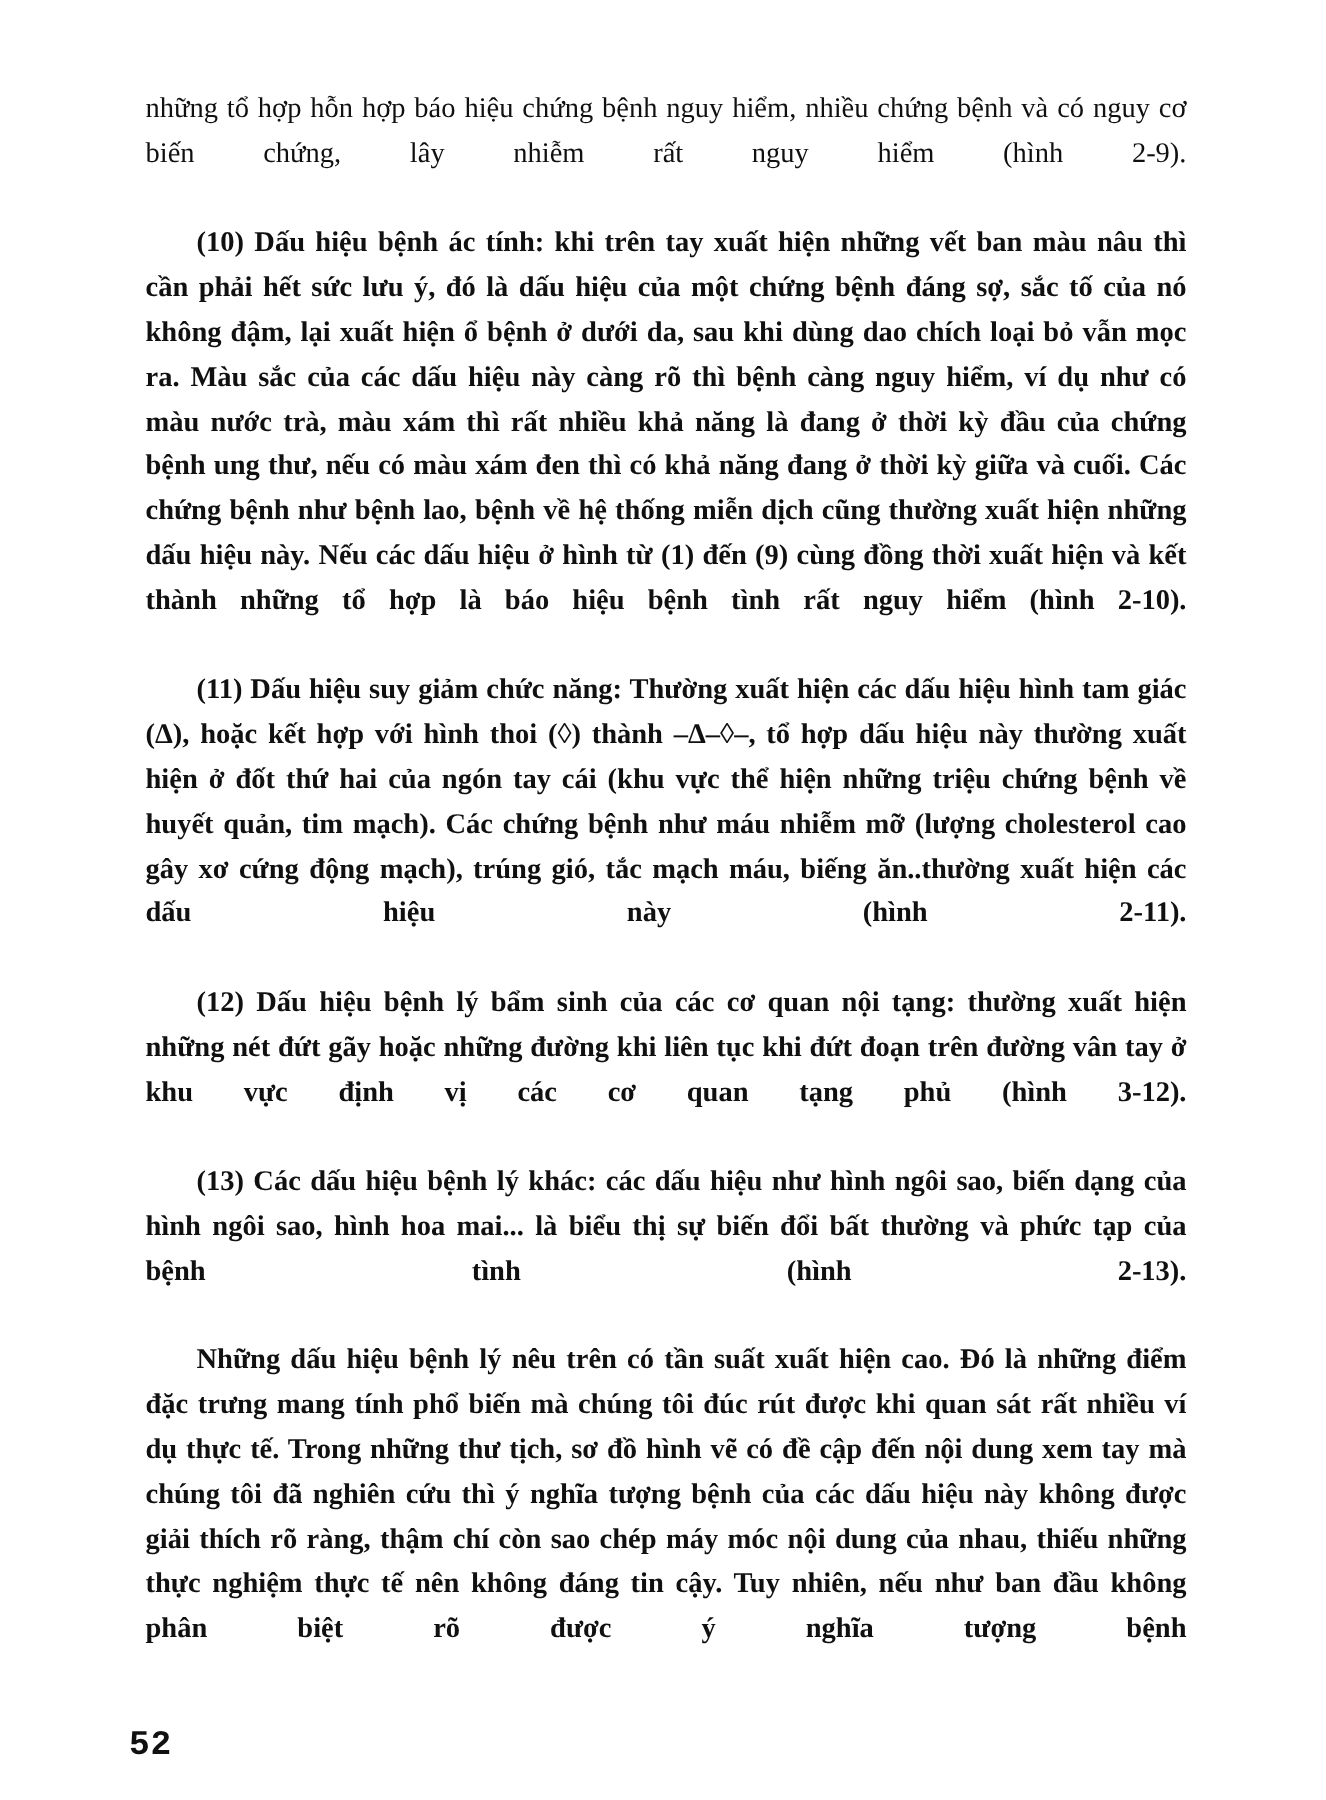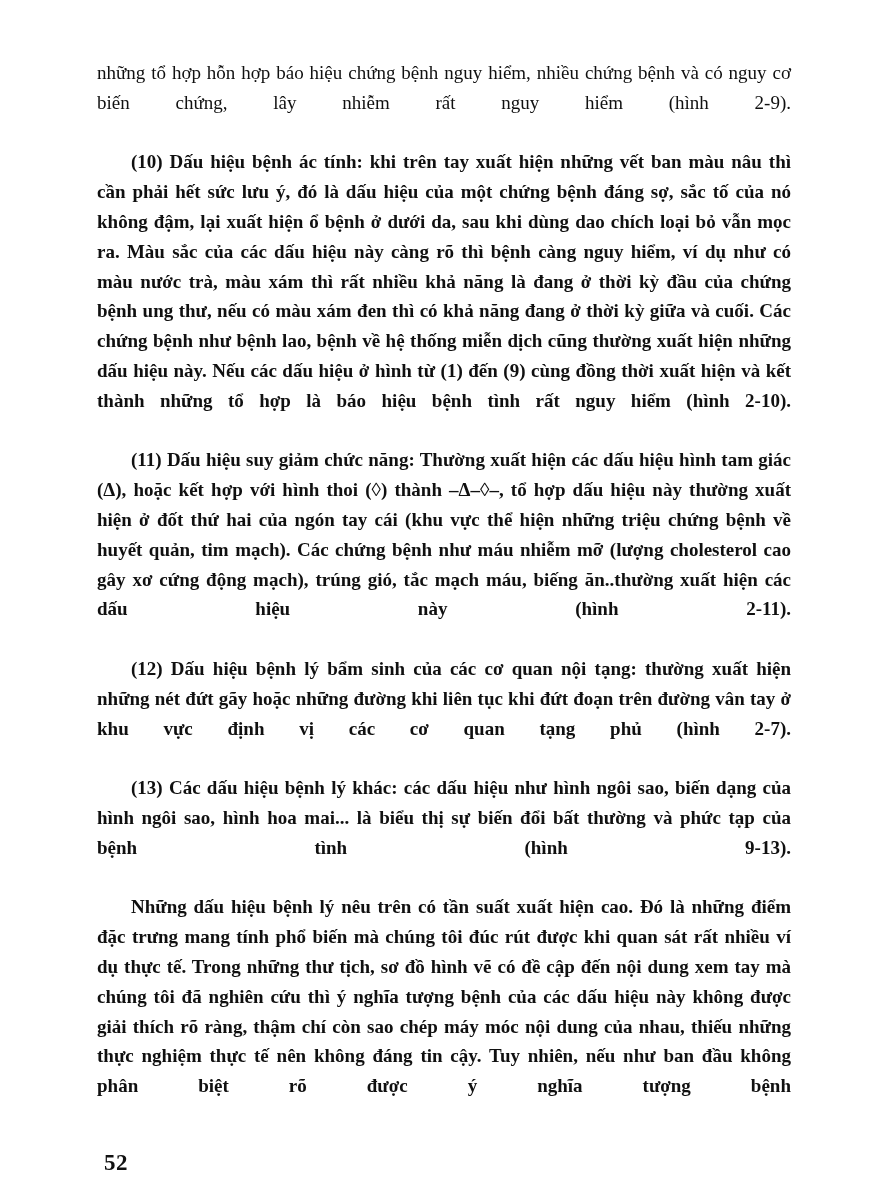--- a/index.html
+++ b/index.html
@@ -42,45 +42,45 @@
     margin-top: 0px;
   }
   
   .para:after {
     content: "";
     display: inline-block;
     width: 100%;
   }
   #page-number {
     position: absolute;
-    left: 104px;
+    left: 86px;
     top: 1150px;
-    font-family: Liberation Serif, serif;
+    font-family: Liberation Mono, monospace;
     font-size: 23px;
     font-weight: 700;
     color: #111111;
     letter-spacing: 0.5px;
   }
 </style>
 </head>
 <body>
 
 <div id="page">
 
   <div id="text-column">
 
     <p class="para">những tổ hợp hỗn hợp báo hiệu chứng bệnh nguy hiểm, nhiều chứng bệnh và có nguy cơ biến chứng, lây nhiễm rất nguy hiểm (hình 2-9).</p>
 
     <p class="para indent">(10) Dấu hiệu bệnh ác tính: khi trên tay xuất hiện những vết ban màu nâu thì cần phải hết sức lưu ý, đó là dấu hiệu của một chứng bệnh đáng sợ, sắc tố của nó không đậm, lại xuất hiện ổ bệnh ở dưới da, sau khi dùng dao chích loại bỏ vẫn mọc ra. Màu sắc của các dấu hiệu này càng rõ thì bệnh càng nguy hiểm, ví dụ như có màu nước trà, màu xám thì rất nhiều khả năng là đang ở thời kỳ đầu của chứng bệnh ung thư, nếu có màu xám đen thì có khả năng đang ở thời kỳ giữa và cuối. Các chứng bệnh như bệnh lao, bệnh về hệ thống miễn dịch cũng thường xuất hiện những dấu hiệu này. Nếu các dấu hiệu ở hình từ (1) đến (9) cùng đồng thời xuất hiện và kết thành những tổ hợp là báo hiệu bệnh tình rất nguy hiểm (hình 2-10).</p>
 
     <p class="para indent">(11) Dấu hiệu suy giảm chức năng: Thường xuất hiện các dấu hiệu hình tam giác (Δ), hoặc kết hợp với hình thoi (◊) thành –Δ–◊–, tổ hợp dấu hiệu này thường xuất hiện ở đốt thứ hai của ngón tay cái (khu vực thể hiện những triệu chứng bệnh về huyết quản, tim mạch). Các chứng bệnh như máu nhiễm mỡ (lượng cholesterol cao gây xơ cứng động mạch), trúng gió, tắc mạch máu, biếng ăn..thường xuất hiện các dấu hiệu này (hình 2-11).</p>
 
-    <p class="para indent">(12) Dấu hiệu bệnh lý bẩm sinh của các cơ quan nội tạng: thường xuất hiện những nét đứt gãy hoặc những đường khi liên tục khi đứt đoạn trên đường vân tay ở khu vực định vị các cơ quan tạng phủ (hình 2-7).</p>
+    <p class="para indent">(12) Dấu hiệu bệnh lý bẩm sinh của các cơ quan nội tạng: thường xuất hiện những nét đứt gãy hoặc những đường khi liên tục khi đứt đoạn trên đường vân tay ở khu vực định vị các cơ quan tạng phủ (hình 3-12).</p>
 
-    <p class="para indent">(13) Các dấu hiệu bệnh lý khác: các dấu hiệu như hình ngôi sao, biến dạng của hình ngôi sao, hình hoa mai... là biểu thị sự biến đổi bất thường và phức tạp của bệnh tình (hình 9-13).</p>
+    <p class="para indent">(13) Các dấu hiệu bệnh lý khác: các dấu hiệu như hình ngôi sao, biến dạng của hình ngôi sao, hình hoa mai... là biểu thị sự biến đổi bất thường và phức tạp của bệnh tình (hình 2-13).</p>
 
     <p class="para indent">Những dấu hiệu bệnh lý nêu trên có tần suất xuất hiện cao. Đó là những điểm đặc trưng mang tính phổ biến mà chúng tôi đúc rút được khi quan sát rất nhiều ví dụ thực tế. Trong những thư tịch, sơ đồ hình vẽ có đề cập đến nội dung xem tay mà chúng tôi đã nghiên cứu thì ý nghĩa tượng bệnh của các dấu hiệu này không được giải thích rõ ràng, thậm chí còn sao chép máy móc nội dung của nhau, thiếu những thực nghiệm thực tế nên không đáng tin cậy. Tuy nhiên, nếu như ban đầu không phân biệt rõ được ý nghĩa tượng bệnh</p>
 
   </div>
 
   <div id="page-number">52</div>
 
 </div>
 
 </body></html>

